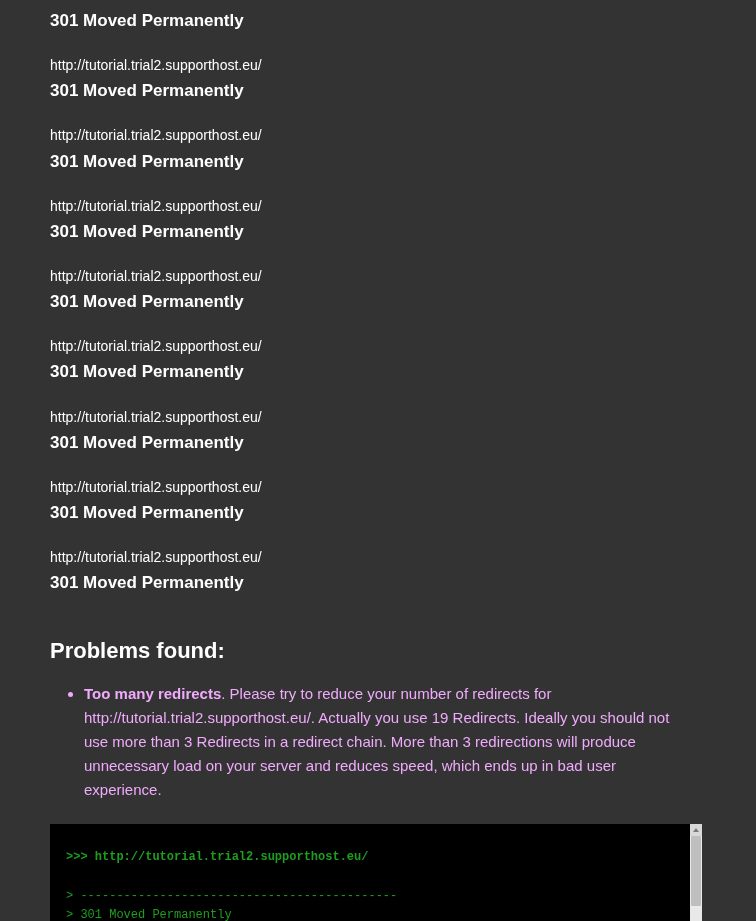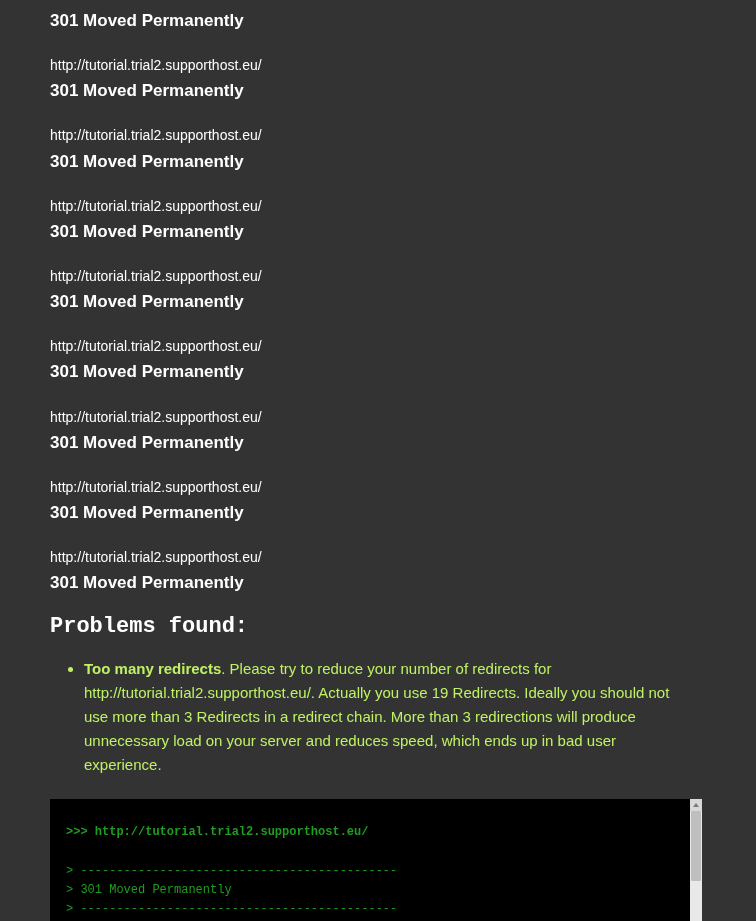--- a/index.html
+++ b/index.html
@@ -30,32 +30,31 @@
     .url-line {
       font-size: 14px;
       color: #ffffff;
       margin-top: 24px;
       margin-bottom: 4px;
       line-height: 1.3;
     }
     h2.section-title {
       font-size: 22px;
       font-weight: bold;
-      margin-top: 20px;
+      margin-top: 44px;
       margin-bottom: 18px;
-      font-family: Liberation Mono, monospace;
     }
     ul.problem-list {
       padding-left: 34px;
       margin-bottom: 10px;
     }
     ul.problem-list li {
       font-size: 15px;
       line-height: 1.6;
-      color: #bef264;
+      color: #f0abfc;
     }
     ul.problem-list li .bold {
       font-weight: bold;
     }
     .terminal-wrapper {
       margin: 22px 0 0 50px;
       width: 652px;
       position: relative;
     }
     .terminal {

